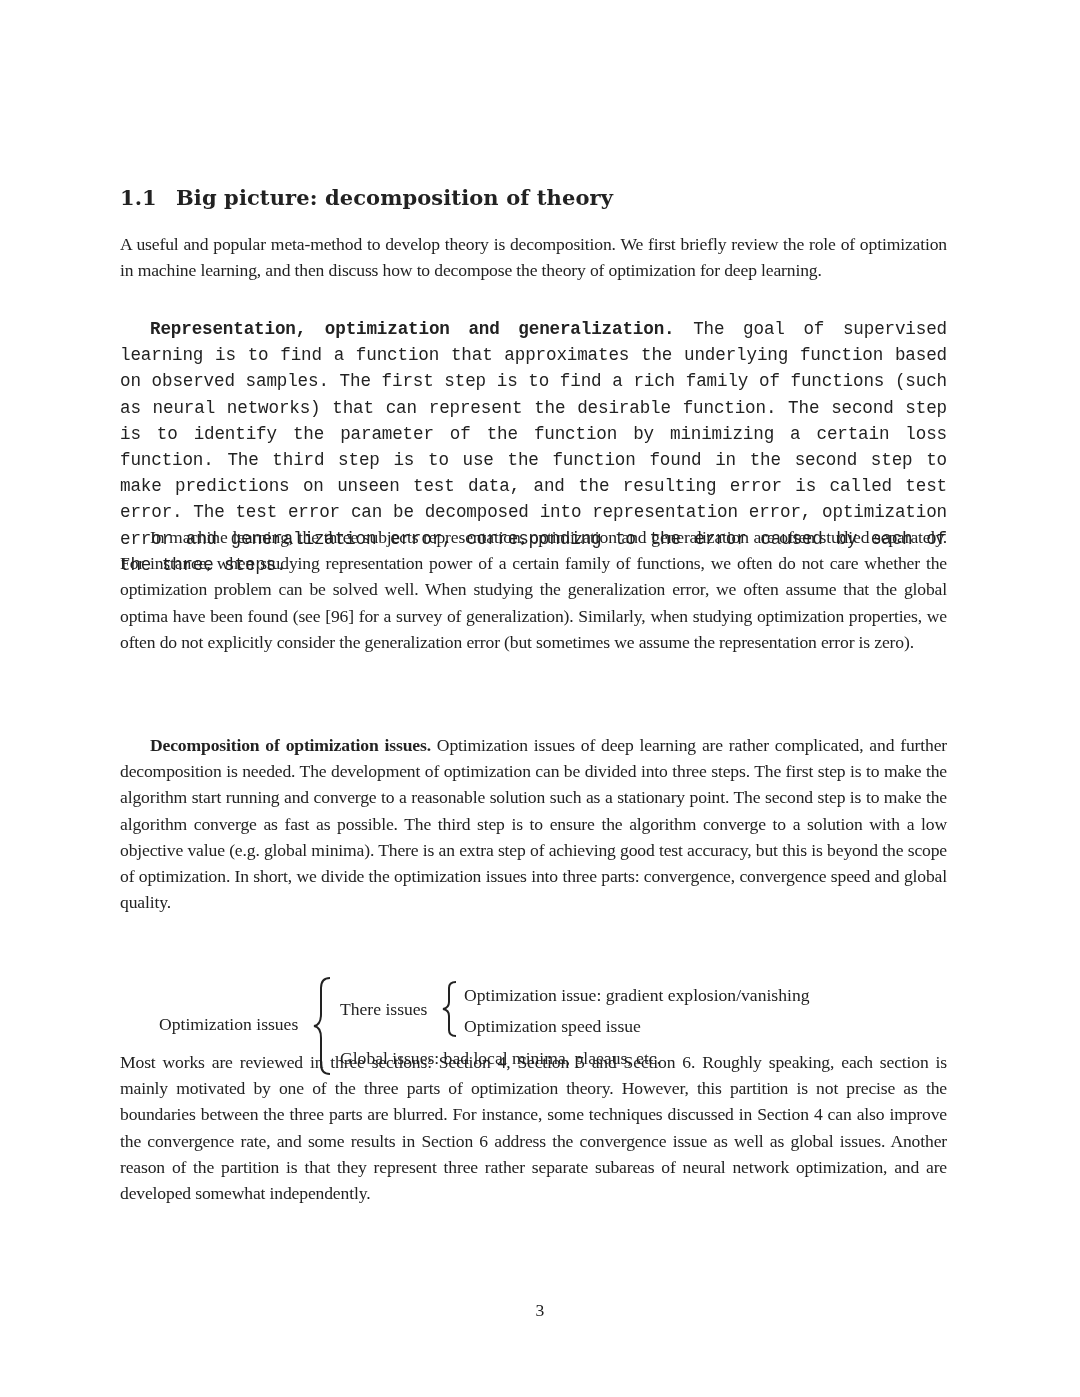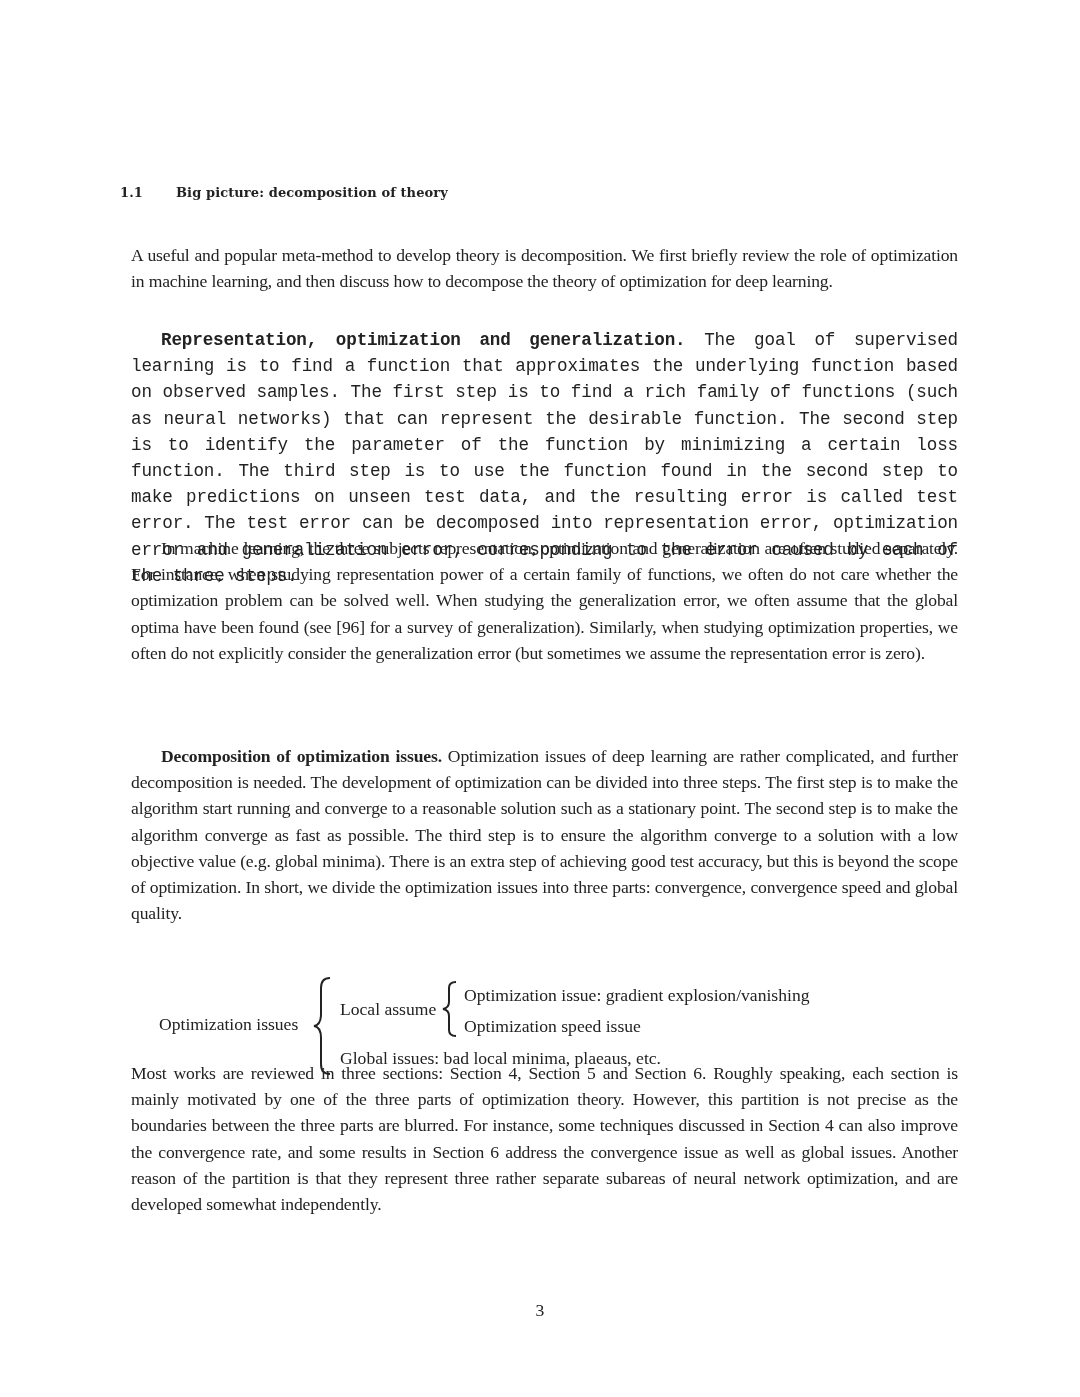--- a/index.html
+++ b/index.html
@@ -1,21 +1,21 @@
 <!DOCTYPE html>
 <html><head>
 <meta charset="utf-8">
 <style>
   html, body { margin:0; padding:0; background:#ffffff; }
   body { width:1080px; height:1397px; position:relative; overflow:hidden;
          font-family:"DejaVu Serif","Liberation Serif",serif; color:#222; }
-  .sec-title { position:absolute; left:120px; top:185px; font-size:13px; font-weight:bold; letter-spacing:0.1px; white-space:nowrap; }
+  .sec-title { position:absolute; left:120px; top:185px; font-size:21px; font-weight:bold; letter-spacing:0.1px; white-space:nowrap; }
   .sec-title .num { display:inline-block; width:56px; }
   .para { position:absolute; left:120px; width:827px; font-size:16.2px; line-height:26.2px;
-          text-align:justify; margin:11px; letter-spacing:-0.15px; font-family:"Liberation Serif","DejaVu Serif",serif; font-size:17.6px; }
+          text-align:justify; margin:0; letter-spacing:-0.15px; font-family:"Liberation Serif","DejaVu Serif",serif; font-size:17.6px; }
   .para.indent { text-indent:30px; }
   .para b { font-weight:bold; }
   .p1 { top:231px; }
   .p2 { top:316px;font-family:Liberation Mono, monospace; }
   .p3 { top:524px; }
   .p4 { top:732px; }
   .p6 { top:1049px; }
   .diagram { position:absolute; left:0; top:970px; width:1080px; height:110px;
              font-family:"Liberation Serif","DejaVu Serif",serif; font-size:17.6px; }
   .diagram span { position:absolute; white-space:nowrap; }
@@ -36,21 +36,21 @@
 
 <p class="para indent p3">In machine learning, the three subjects representation, optimization and generalization are often studied separately. For instance, when studying representation power of a certain family of functions, we often do not care whether the optimization problem can be solved well. When studying the generalization error, we often assume that the global optima have been found (see [96] for a survey of generalization). Similarly, when studying optimization properties, we often do not explicitly consider the generalization error (but sometimes we assume the representation error is zero).</p>
 
 <p class="para indent p4"><b>Decomposition of optimization issues.</b><span> Optimization issues of deep learning are rather complicated, and further decomposition is needed. The development of optimization can be divided into three steps. The first step is to make the algorithm start running and converge to a reasonable solution such as a stationary point. The second step is to make the algorithm converge as fast as possible. The third step is to ensure the algorithm converge to a solution with a low objective value (e.g. global minima). There is an extra step of achieving good test accuracy, but this is beyond the scope of optimization. In short, we divide the optimization issues into three parts: convergence, convergence speed and global quality.</span></p>
 
 <div class="diagram">
   <span style="left:147px; top:44px;margin-left:12px;">Optimization issues</span>
   <svg class="brace" style="left:312px; top:6px;" width="22" height="100">
     <path d="M18 2 Q9 2 9 12 L9 38 Q9 49 2 50 Q9 51 9 62 L9 88 Q9 98 18 98" fill="none" stroke="#222" stroke-width="2"></path>
   </svg>
-  <span style="left:340px; top:29px;">Local assume</span>
+  <span style="left:340px; top:29px;">There issues</span>
   <svg class="brace" style="left:440px; top:10px;" width="20" height="58">
     <path d="M16 2 Q9 2 9 8 L9 22 Q9 28 3 29 Q9 30 9 36 L9 50 Q9 56 16 56" fill="none" stroke="#222" stroke-width="2"></path>
   </svg>
   <span style="left:464px; top:15px;">Optimization issue: gradient explosion/vanishing</span>
   <span style="left:464px; top:46px;">Optimization speed issue</span>
   <span style="left:340px; top:78px;">Global issues: bad local minima, plaeaus, etc.</span>
 </div>
 
 <p class="para p6">Most works are reviewed in three sections: Section 4, Section 5 and Section 6. Roughly speaking, each section is mainly motivated by one of the three parts of optimization theory. However, this partition is not precise as the boundaries between the three parts are blurred. For instance, some techniques discussed in Section 4 can also improve the convergence rate, and some results in Section 6 address the convergence issue as well as global issues. Another reason of the partition is that they represent three rather separate subareas of neural network optimization, and are developed somewhat independently.</p>
 

